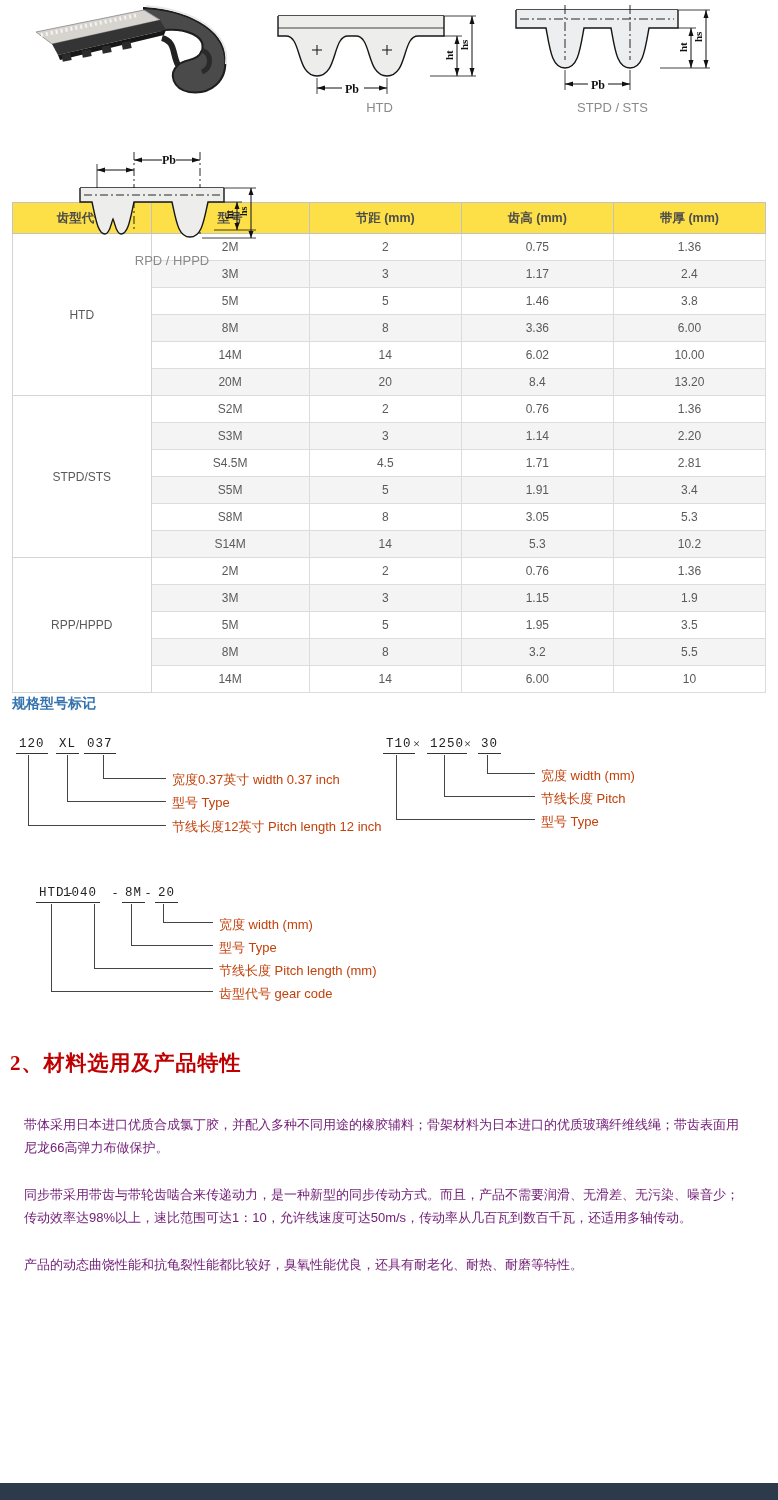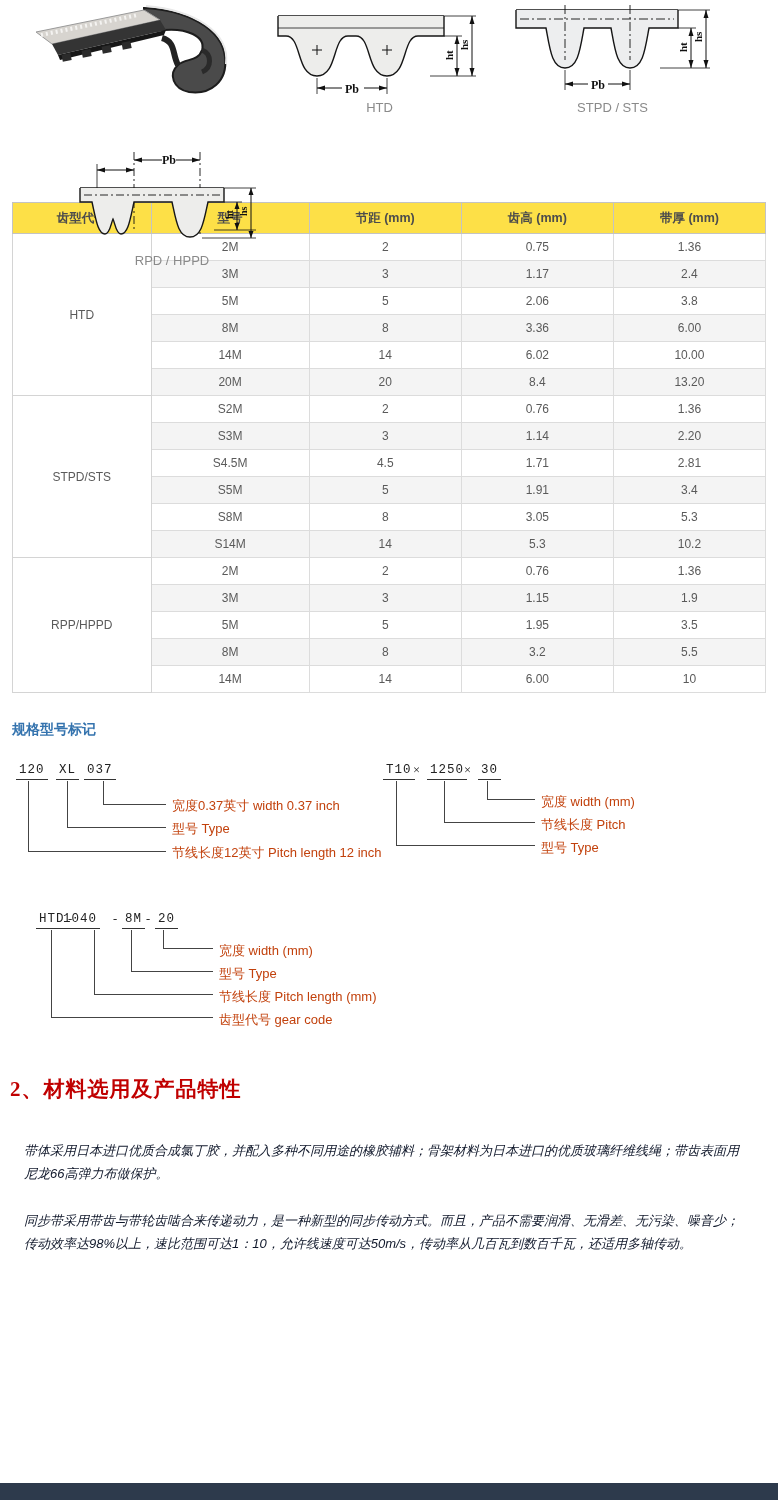--- a/index.html
+++ b/index.html
@@ -21,29 +21,29 @@
   }
   table.spec td {
     height:27px; font-size:12px; color:#5a5a5a; text-align:center;
     border:1px solid #dcdcdc; background:#fff;
   }
   table.spec td.group-cell { background:#fff; border:1px solid #d4d4d4; }
   table.spec tbody tr:nth-child(even) td { background:#f4f4f4; }
   table.spec tbody tr:nth-child(even) td.group-cell { background:#fff; }
   table.spec tbody { border:1px solid #cfcfcf; }
   
-  .marking { position:relative; height:334px; margin-top:26px; }
+  .marking { position:relative; height:334px; }
   .marking-title { position:absolute; left:12px; top:2px; color:#3473ae; font-size:14px; font-weight:bold; }
   .tok { position:absolute; font-size:12.5px; color:#222; border-bottom:1px solid #333; padding:0 3px 2px 3px; font-family:Liberation Mono, monospace; letter-spacing:1px; }
   .sep { position:absolute; font-size:12.5px; color:#222; padding-bottom:2px; font-family:"Liberation Serif","DejaVu Serif",serif; }
   .conn { position:absolute; border-left:1px solid #444; border-bottom:1px solid #444; }
   .mlabel { position:absolute; font-size:13px; color:#c2410c; white-space:nowrap; }
   
   .materials-heading { margin:22px 10px 0 10px; color:#c00000; font-size:21px; font-weight:bold; letter-spacing:1px;font-family:Liberation Serif, serif; }
-  .materials p { margin:24px 38px 0 24px; font-size:13px; line-height:23px; color:#0f172a;font-style:italic; }
+  .materials p { margin:24px 38px 0 24px; font-size:13px; line-height:23px; color:#701a75; }
   .materials p:first-of-type { margin-top:36px; }
   
   .footer-bar { position:absolute; left:0; right:0; bottom:0; height:17px; background:#2d3a4c; }
   svg text { font-family:"Liberation Serif","DejaVu Serif",serif; }
 </style>
 </head>
 <body>
 
 <div class="hero">
 
@@ -177,21 +177,21 @@
       </tr>
       <tr>
         <td>3M</td>
         <td>3</td>
         <td>1.17</td>
         <td>2.4</td>
       </tr>
       <tr>
         <td>5M</td>
         <td>5</td>
-        <td>2.06</td>
+        <td>1.46</td>
         <td>3.8</td>
       </tr>
       <tr>
         <td>8M</td>
         <td>8</td>
         <td>3.36</td>
         <td>6.00</td>
       </tr>
       <tr>
         <td>14M</td>
@@ -320,15 +320,16 @@
   <span class="mlabel" style="left:219px;top:223px">宽度 width (mm)</span>
   <span class="mlabel" style="left:219px;top:246px">型号 Type</span>
   <span class="mlabel" style="left:219px;top:269px">节线长度 Pitch length (mm)</span>
   <span class="mlabel" style="left:219px;top:292px">齿型代号 gear code</span>
 </div>
 
 <div class="materials">
   <h2 class="materials-heading">2、材料选用及产品特性</h2>
   <p>带体采用日本进口优质合成氯丁胶，并配入多种不同用途的橡胶辅料；骨架材料为日本进口的优质玻璃纤维线绳；带齿表面用尼龙66高弹力布做保护。</p>
   <p>同步带采用带齿与带轮齿啮合来传递动力，是一种新型的同步传动方式。而且，产品不需要润滑、无滑差、无污染、噪音少；传动效率达98%以上，速比范围可达1：10，允许线速度可达50m/s，传动率从几百瓦到数百千瓦，还适用多轴传动。</p>
+  <p>产品的动态曲饶性能和抗龟裂性能都比较好，臭氧性能优良，还具有耐老化、耐热、耐磨等特性。</p>
 </div>
 
 <div class="footer-bar"></div>
 
 </body></html>

